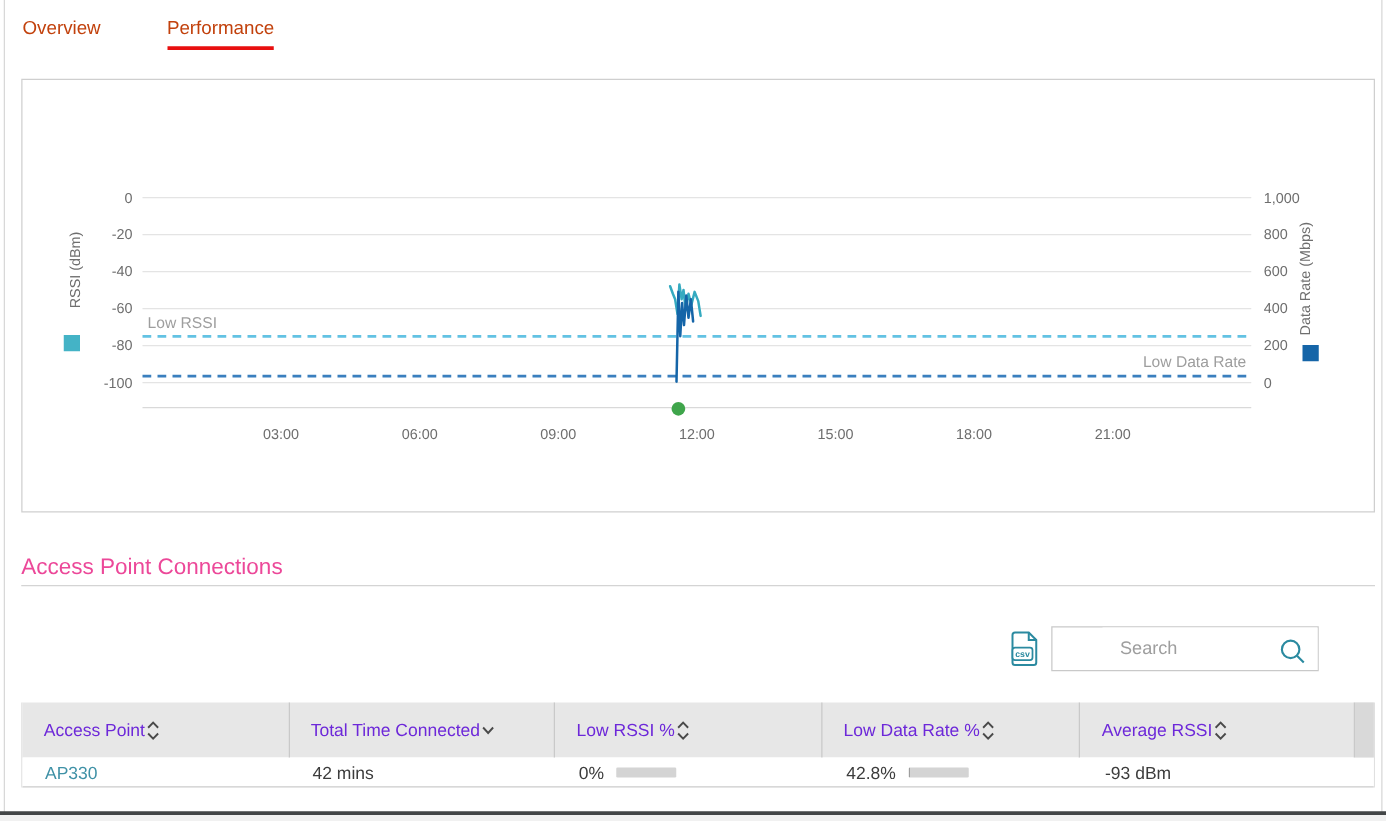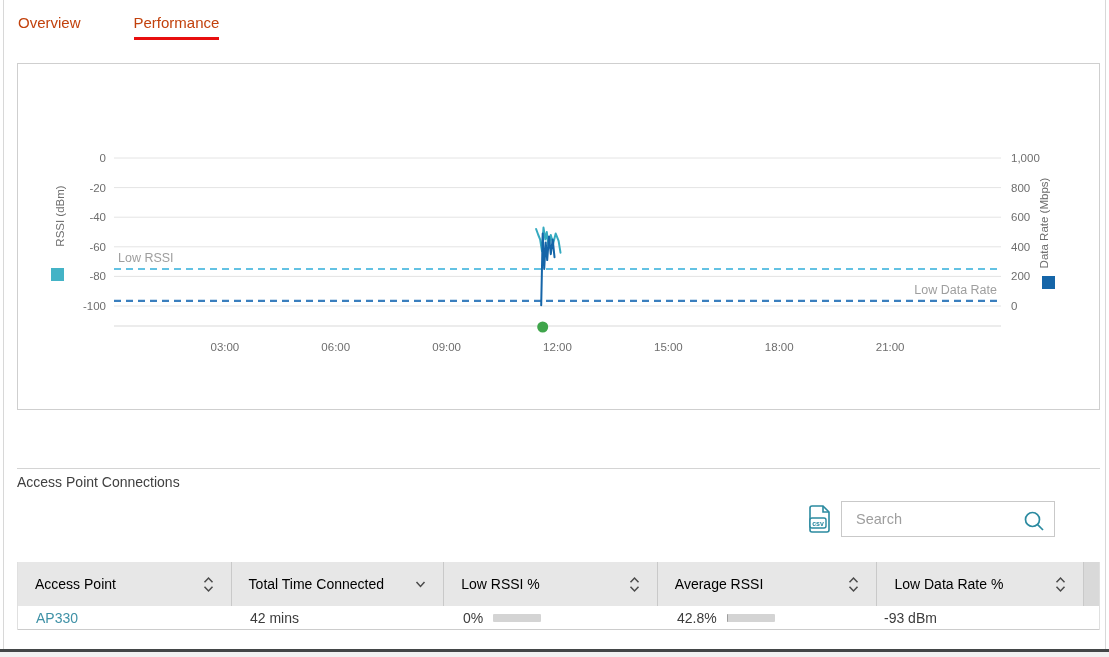--- a/index.html
+++ b/index.html
@@ -21,38 +21,38 @@
 
   
   .chart-panel { position:absolute; left:17px; top:63px; width:1083px; height:347px;
                  border:1px solid #cfcfcf; background:#fff; }
   svg text { font-family:"Liberation Sans","DejaVu Sans",sans-serif; }
   .tick { font-size:11.5px; fill:#6e6e6e; }
   .thlabel { font-size:12.5px; fill:#9e9e9e; }
   .axis-title { font-size:11.5px; fill:#6e6e6e; }
 
   
-  .section-title { position:absolute; left:17px; top:443px; font-size:14px; color:#404040;margin-top:31px; }
+  .section-title { position:absolute; left:17px; top:443px; font-size:18px; color:#ec4899; }
   .section-rule { position:absolute; left:17px; top:468px; width:1083px; height:1px; background:#d4d4d4; }
 
   
   .csv-btn { position:absolute; left:807px; top:504px; width:26px; height:30px; cursor:pointer; }
   .search-box { position:absolute; left:841px; top:501px; width:214px; height:36px;
-                border:1px solid #c9c9c9; background:#fff; }
+                border:1px solid #c9c9c9; background:#fff;padding-left:40px; }
   .search-box input { width:100%; height:100%; border:none; outline:none; padding:0 40px 0 14px;
                       font-size:14.5px; color:#3c3c3c; font-family:inherit; }
   .search-box input::placeholder { color:#9e9e9e; }
   .search-icon { position:absolute; right:9px; top:8px; cursor:pointer; }
 
   
   .table { position:absolute; left:17px; top:562px; width:1083px;
            border-left:1px solid #e0e0e0; border-right:1px solid #e0e0e0; }
   .thead { display:flex; height:44px; background:#e7e7e7; }
-  .th { display:flex; align-items:center; justify-content:space-between;
-        padding:0 16px 0 17px; font-size:14px; color:#000000; border-right:1px solid #c9c9c9; cursor:pointer; }
+  .th { display:flex; align-items:center; justify-content:flex-start;
+        padding:0 16px 0 17px; font-size:14px; color:#6d28d9; border-right:1px solid #c9c9c9; cursor:pointer; }
   .th .sort { display:flex; align-items:center; }
   .th-strip { width:15px; background:#d9d9d9; }
   .c1{width:214px}.c2{width:213px}.c3{width:214px}.c4{width:207px}.c5{width:220px}
   .trow { display:flex; height:24px; background:#fff; border-bottom:1px solid #ccc; }
   .td { display:flex; align-items:center; padding:0 16px 0 18px; font-size:14px; color:#3c3c3c; }
   .ap-link { color:var(--link-teal,#3f91a6); text-decoration:none; cursor:pointer; }
   .bar-track { display:inline-block; width:48px; height:8px; background:#d4d4d4; margin-left:10px;
                border-radius:1px; overflow:hidden; }
   .bar-fill { display:block; height:100%; background:#9e9e9e; }
 </style>
@@ -155,31 +155,31 @@
       </div>
       <div class="th c3">
         <span>Low RSSI %</span>
         <span class="sort">
             <svg width="13" height="19" viewBox="0 0 13 19">
               <path d="M2.5 7.2 L6.5 3 L10.5 7.2" fill="none" stroke="#4a4a4a" stroke-width="1.5"></path>
               <path d="M2.5 11.8 L6.5 16 L10.5 11.8" fill="none" stroke="#4a4a4a" stroke-width="1.5"></path>
             </svg>
           </span>
       </div>
+      <div class="th c4">
+        <span>Low Data Rate %</span>
+        <span class="sort">
+            <svg width="13" height="19" viewBox="0 0 13 19">
+              <path d="M2.5 7.2 L6.5 3 L10.5 7.2" fill="none" stroke="#4a4a4a" stroke-width="1.5"></path>
+              <path d="M2.5 11.8 L6.5 16 L10.5 11.8" fill="none" stroke="#4a4a4a" stroke-width="1.5"></path>
+            </svg>
+          </span>
+      </div>
       <div class="th c5">
         <span>Average RSSI</span>
-        <span class="sort">
-            <svg width="13" height="19" viewBox="0 0 13 19">
-              <path d="M2.5 7.2 L6.5 3 L10.5 7.2" fill="none" stroke="#4a4a4a" stroke-width="1.5"></path>
-              <path d="M2.5 11.8 L6.5 16 L10.5 11.8" fill="none" stroke="#4a4a4a" stroke-width="1.5"></path>
-            </svg>
-          </span>
-      </div>
-      <div class="th c4">
-        <span>Low Data Rate %</span>
         <span class="sort">
             <svg width="13" height="19" viewBox="0 0 13 19">
               <path d="M2.5 7.2 L6.5 3 L10.5 7.2" fill="none" stroke="#4a4a4a" stroke-width="1.5"></path>
               <path d="M2.5 11.8 L6.5 16 L10.5 11.8" fill="none" stroke="#4a4a4a" stroke-width="1.5"></path>
             </svg>
           </span>
       </div>
       <div class="th-strip"></div>
     </div>
     <div class="trow">

